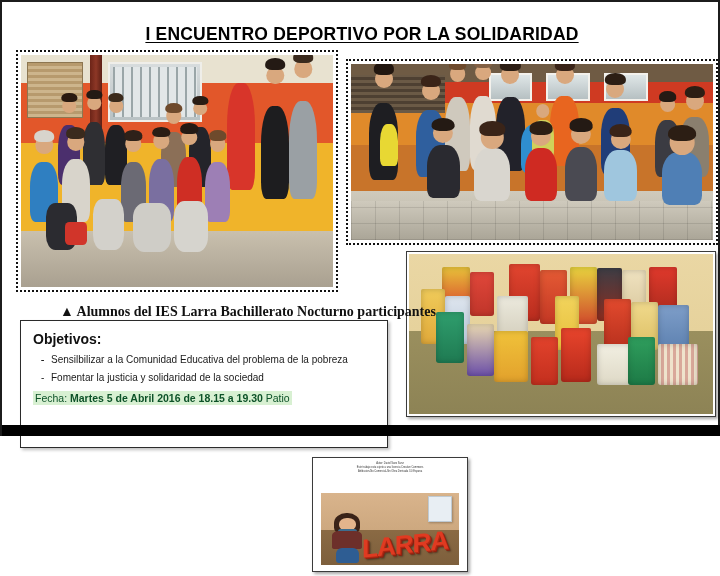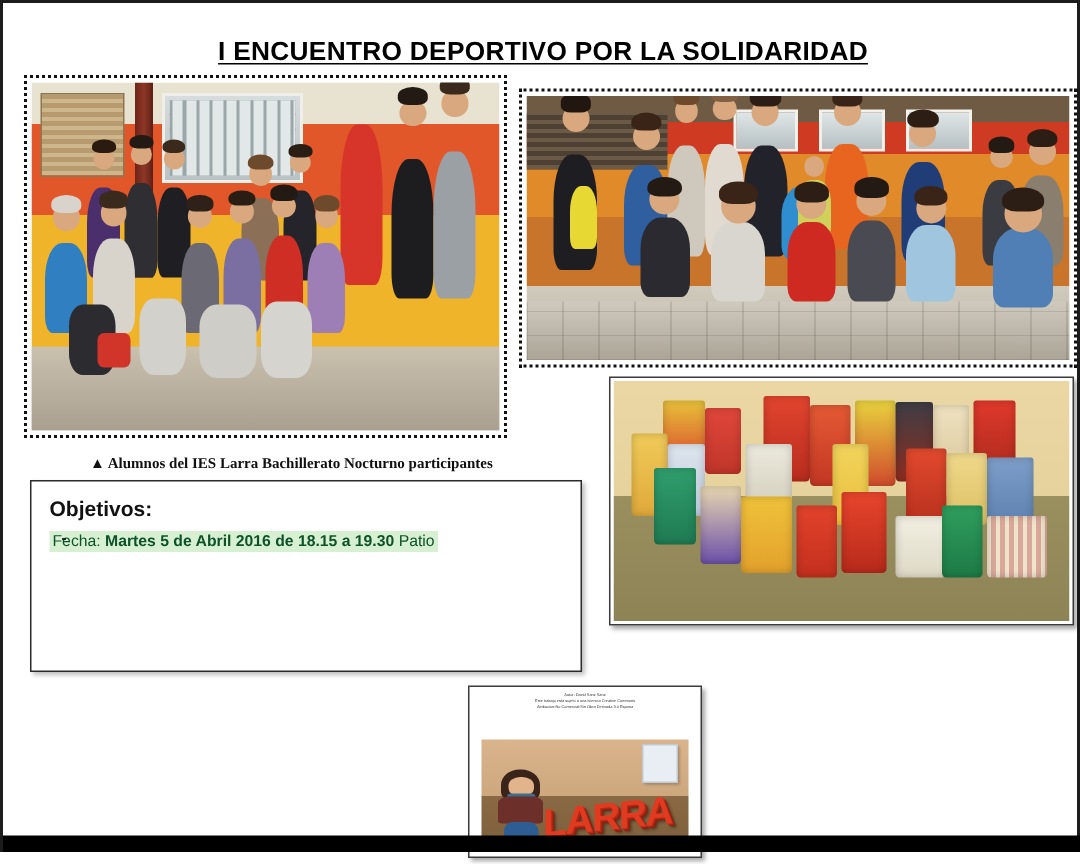--- a/index.html
+++ b/index.html
@@ -4,21 +4,21 @@
 <style>
   html,body{margin:0;padding:0;}
   body{
     width:720px;height:576px;
     background:#ffffff;
     font-family:"Liberation Sans", sans-serif;
     overflow:hidden;
     position:relative;
   }
   #slide{
-    position:absolute;left:0;top:0;width:720px;height:568px;
+    position:absolute;left:0;top:0;width:720px;height:436px;
     background:#ffffff;
     border-top:2px solid #1c1c1c;
     border-left:2px solid #1c1c1c;
     border-right:2px solid #1c1c1c;
     box-sizing:border-box;
   }
   
   .title{
     position:absolute;left:0;top:22px;width:720px;
     text-align:center;
@@ -160,21 +160,21 @@
   .larra-paper{
     position:absolute;right:5%;top:4%;width:16%;height:34%;
     background:#e8eef3;border:1px solid #bfcad3;
     box-shadow:1px 1px 2px rgba(0,0,0,.25);
   }
 
   
   .caption{
     position:absolute;
     font-family:"Liberation Serif", serif;
-    font-weight:bold;font-size:10px;color:#111111;
+    font-weight:bold;font-size:14px;color:#111111;
     white-space:nowrap;
   }
   #caption-left{left:58px;top:302px;}
   #caption-food{left:434px;top:426px;}
 
   
   #objectives-box{
     position:absolute;left:18px;top:318px;width:368px;height:128px;
     border:1px solid #2b2b2b;
     box-shadow:inset 0 0 0 1px #ffffff, 2px 2px 3px rgba(0,0,0,.25);
@@ -432,23 +432,25 @@
   <div class="caption" id="caption-left">▲ Alumnos del IES Larra Bachillerato Nocturno participantes</div>
 
   <div id="objectives-box">
     <div class="obj-title">Objetivos:</div>
     <ul class="obj-list">
       <li>
         <span class="dash">-</span>
       </li>
       <li>
         <span class="dash">-</span>
+        <span>Sensilbilizar a la Comunidad Educativa del problema de la pobreza</span>
       </li>
       <li>
         <span class="dash">-</span>
+        <span>Fomentar la justicia y solidaridad de la sociedad</span>
       </li>
     </ul>
     <div class="fecha-line">
       <span class="fecha-hl">
         <span class="fecha-label">Fecha:</span>
         <span class="fecha-strong">Martes 5 de Abril 2016 de 18.15 a 19.30</span>
         <span class="fecha-tail">Patio</span>
       </span>
     </div>
   </div>

